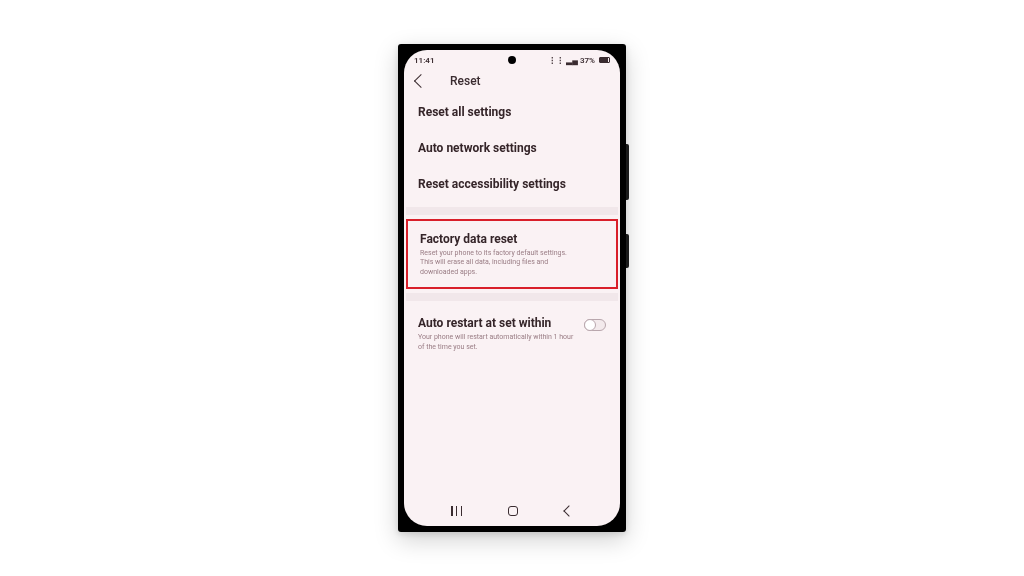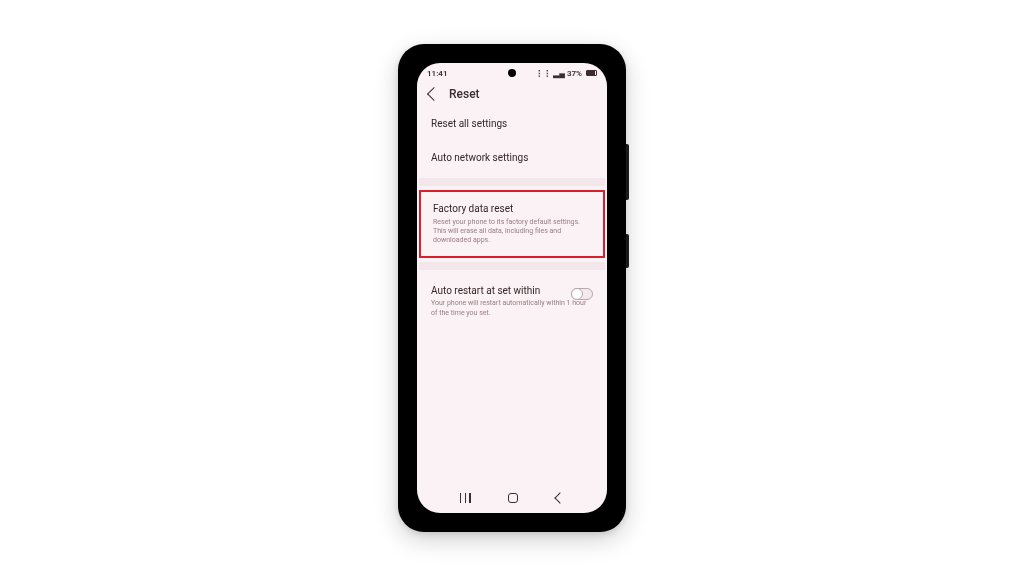--- a/index.html
+++ b/index.html
@@ -15,24 +15,24 @@
     height: 576px;
     display: flex;
     align-items: center;
     justify-content: center;
     position: relative;
   }
   .phone {
     width: 228px;
     height: 488px;
     background: #000;
-    border-radius: 26px;
+    border-radius: 3px;
     position: relative;
     box-shadow: 0 8px 24px rgba(0,0,0,0.18), 0 2px 6px rgba(0,0,0,0.12);
-    padding: 19px;
+    padding: 6px;
   }
   .side-button {
     position: absolute;
     right: -3px;
     width: 3px;
     background: #1a1a1a;
     border-radius: 0 2px 2px 0;
   }
   .side-button.vol { top: 100px; height: 56px; }
   .side-button.pwr { top: 190px; height: 34px; }
@@ -80,21 +80,21 @@
   .batt::after {
     content:"";
     position:absolute;
     top:0; left:0; bottom:0;
     width:91%;
     background:#3a2c30;
   }
   .header {
     display: flex;
     align-items: center;
-    gap: 10px;
+    gap: 24px;
     padding: 4px 12px 6px 12px;
   }
   .back-chevron {
     width: 10px;
     height: 10px;
     border-left: 1.8px solid #3a2c30;
     border-bottom: 1.8px solid #3a2c30;
     transform: rotate(45deg);
   }
   .header-title {
@@ -103,21 +103,21 @@
     color: #3a2c30;
   }
   .list { flex: 1; padding: 0 2px; }
   .item {
     padding: 10px 12px;
     font-size: 10px;
     color: #3a2c30;
     line-height: 1.35;
     position: relative;
   }
-  .item .label { font-size: 10px; font-weight: 400; color: #352529; }
+  .item .label { font-size: 12px; font-weight: 700; color: #352529; }
   .item .desc {
     font-size: 7px;
     color: #9a7d85;
     margin-top: 2px;
     max-width: 160px;
   }
   .divider {
     height: 8px;
     background: #f1e7ea;
     margin: 4px 0;
@@ -204,20 +204,23 @@
       <div class="list">
 
         <div class="item">
           <div class="label">Reset all settings</div>
         </div>
 
         <div class="item">
           <div class="label">Auto network settings</div>
         </div>
 
+        <div class="item">
+          <div class="label">Reset accessibility settings</div>
+        </div>
 
         <div class="divider"></div>
 
         <div class="item highlighted">
           <div class="label">Factory data reset</div>
           <div class="desc">Reset your phone to its factory default settings. This will erase all data, including files and downloaded apps.</div>
         </div>
 
         <div class="divider"></div>
 

